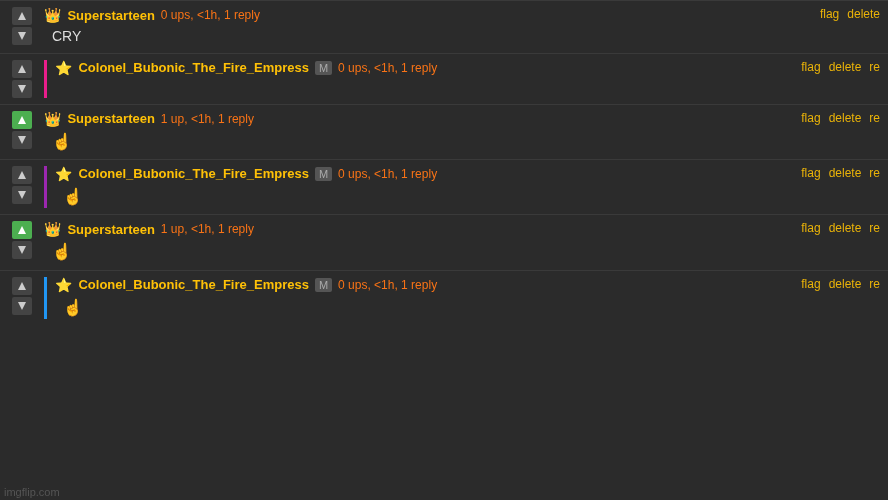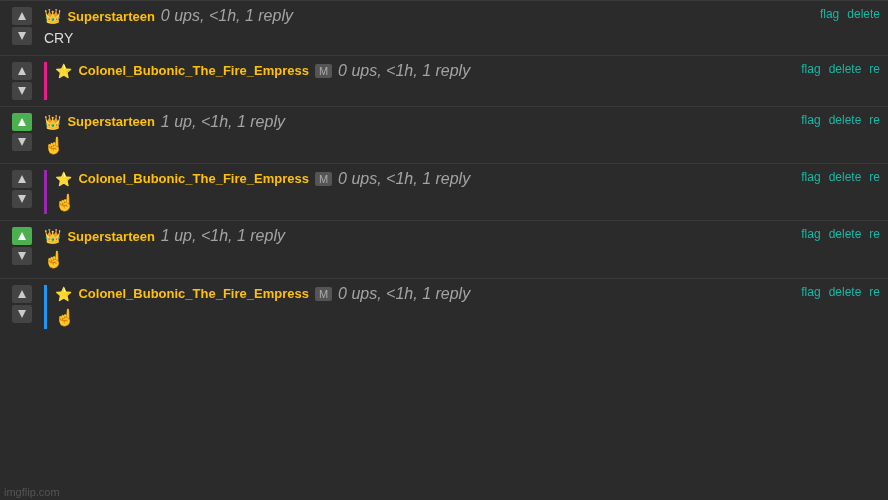--- a/index.html
+++ b/index.html
@@ -89,51 +89,51 @@
 
     .username {
       font-weight: bold;
       font-size: 13px;
       text-align: center;
     }
 
     .username.gold { color: #ffc107; }
 
     .meta {
-      color: #a3a3a3;
-      font-size: 16px;
-      font-style: italic;
+      color: #f97316;
+      font-size: 12px;
     }
 
     .gender-badge {
       background: #555;
       color: #aaa;
       font-size: 11px;
       padding: 1px 4px;
       border-radius: 2px;
     }
 
     .comment-text {
       color: #ddd;
       font-size: 14px;
       line-height: 1.4;
+      margin-left: 8px;
     }
 
     .comment-text.large {
       font-size: 15px;
       font-weight: bold;
     }
 
     .action-links {
       position: absolute;
       right: 0;
       top: 0;
       display: flex;
       gap: 8px;
-      color: #14b8a6;
+      color: #eab308;
       font-size: 12px;
     }
 
     .action-links span {
       cursor: pointer;
     }
 
     .finger-emoji {
       font-size: 16px;
     }

